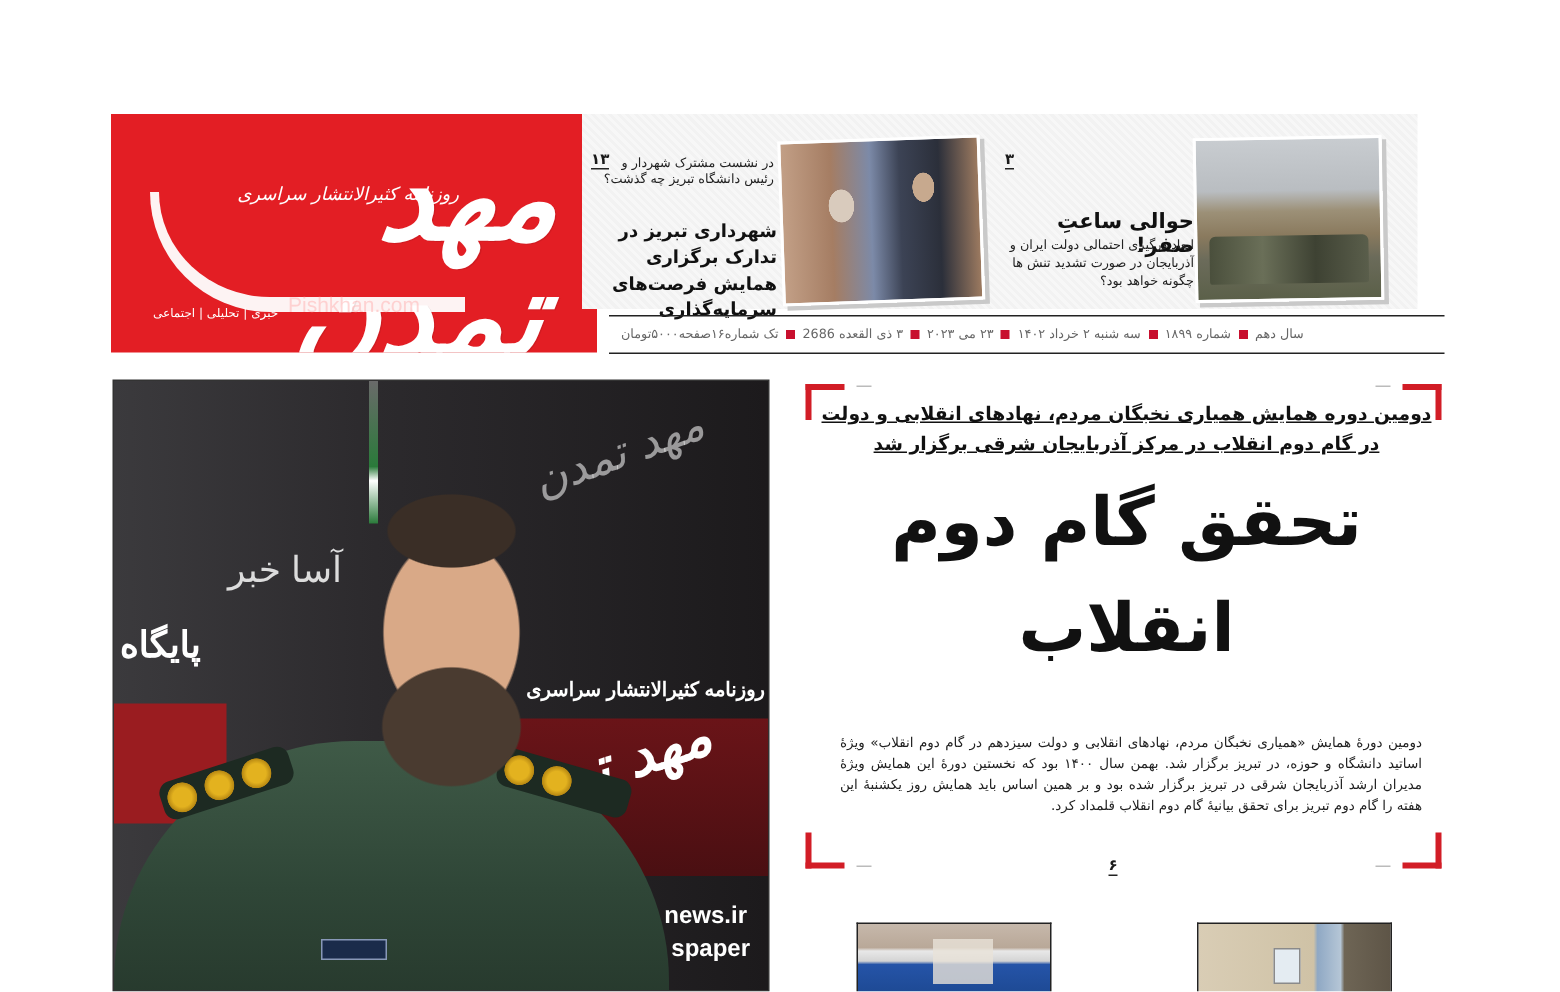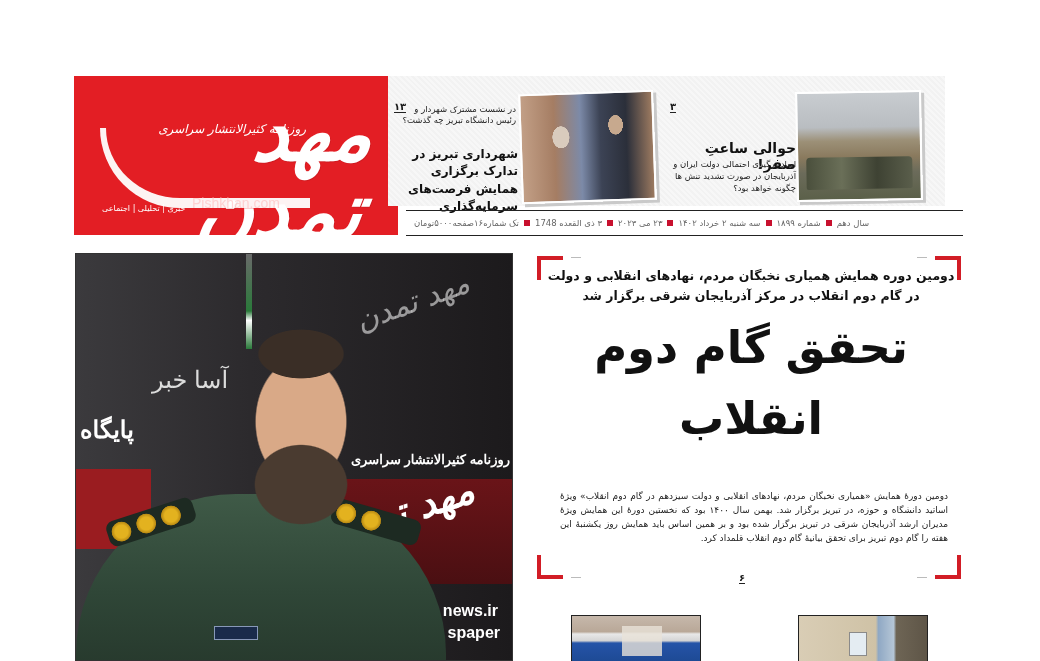--- a/index.html
+++ b/index.html
@@ -174,21 +174,21 @@
     .corner::after { content: ""; position: absolute; background: #bbb; }
     .corner.tl::after, .corner.bl::after { left: 30px; height: 1px; width: 10px; }
     .corner.tl::after { top: -3px; }
     .corner.bl::after { bottom: -3px; }
     .corner.tr::after, .corner.br::after { right: 30px; height: 1px; width: 10px; }
     .corner.tr::after { top: -3px; }
     .corner.br::after { bottom: -3px; }
 
     .lead-kicker {
       position: absolute; left: 540px; top: 266px; width: 422px;
-      direction: rtl; text-align: center; font-size: 12.5px; font-weight: bold; line-height: 1.6; color: #111;
+      direction: rtl; text-align: center; font-size: 12.5px; font-weight: bold; line-height: 1.6; color: #111; text-decoration: underline;
     }
     .lead-headline {
       position: absolute; left: 540px; top: 312px; width: 422px;
       direction: rtl; text-align: center; font-weight: bold; color: #111;
       font-size: 45px; line-height: 1.58; letter-spacing: -1px;
     }
     .lead-body {
       position: absolute; left: 560px; top: 490px; width: 388px;
       direction: rtl; text-align: justify; font-size: 9px; line-height: 1.55; color: #222;
     }
@@ -245,21 +245,21 @@
 
 <div class="datebar">
   <span>سال دهم</span>
   <span class="sep"></span>
   <span>شماره ۱۸۹۹</span>
   <span class="sep"></span>
   <span>سه شنبه ۲ خرداد ۱۴۰۲</span>
   <span class="sep"></span>
   <span>۲۳ می ۲۰۲۳</span>
   <span class="sep"></span>
-  <span>۳ ذی القعده 1748</span>
+  <span>۳ ذی القعده 2686</span>
   <span class="sep"></span>
   <span>تک شماره۱۶صفحه۵۰۰۰تومان</span>
 </div>
 
 <div class="lead-photo">
   <div class="banner-red-left"></div>
   <div class="banner-red"></div>
   <div class="flagpole"></div>
   <div class="bg-logo">مهد تمدن</div>
   <div class="bg-logo2">مهد تمدن</div>

